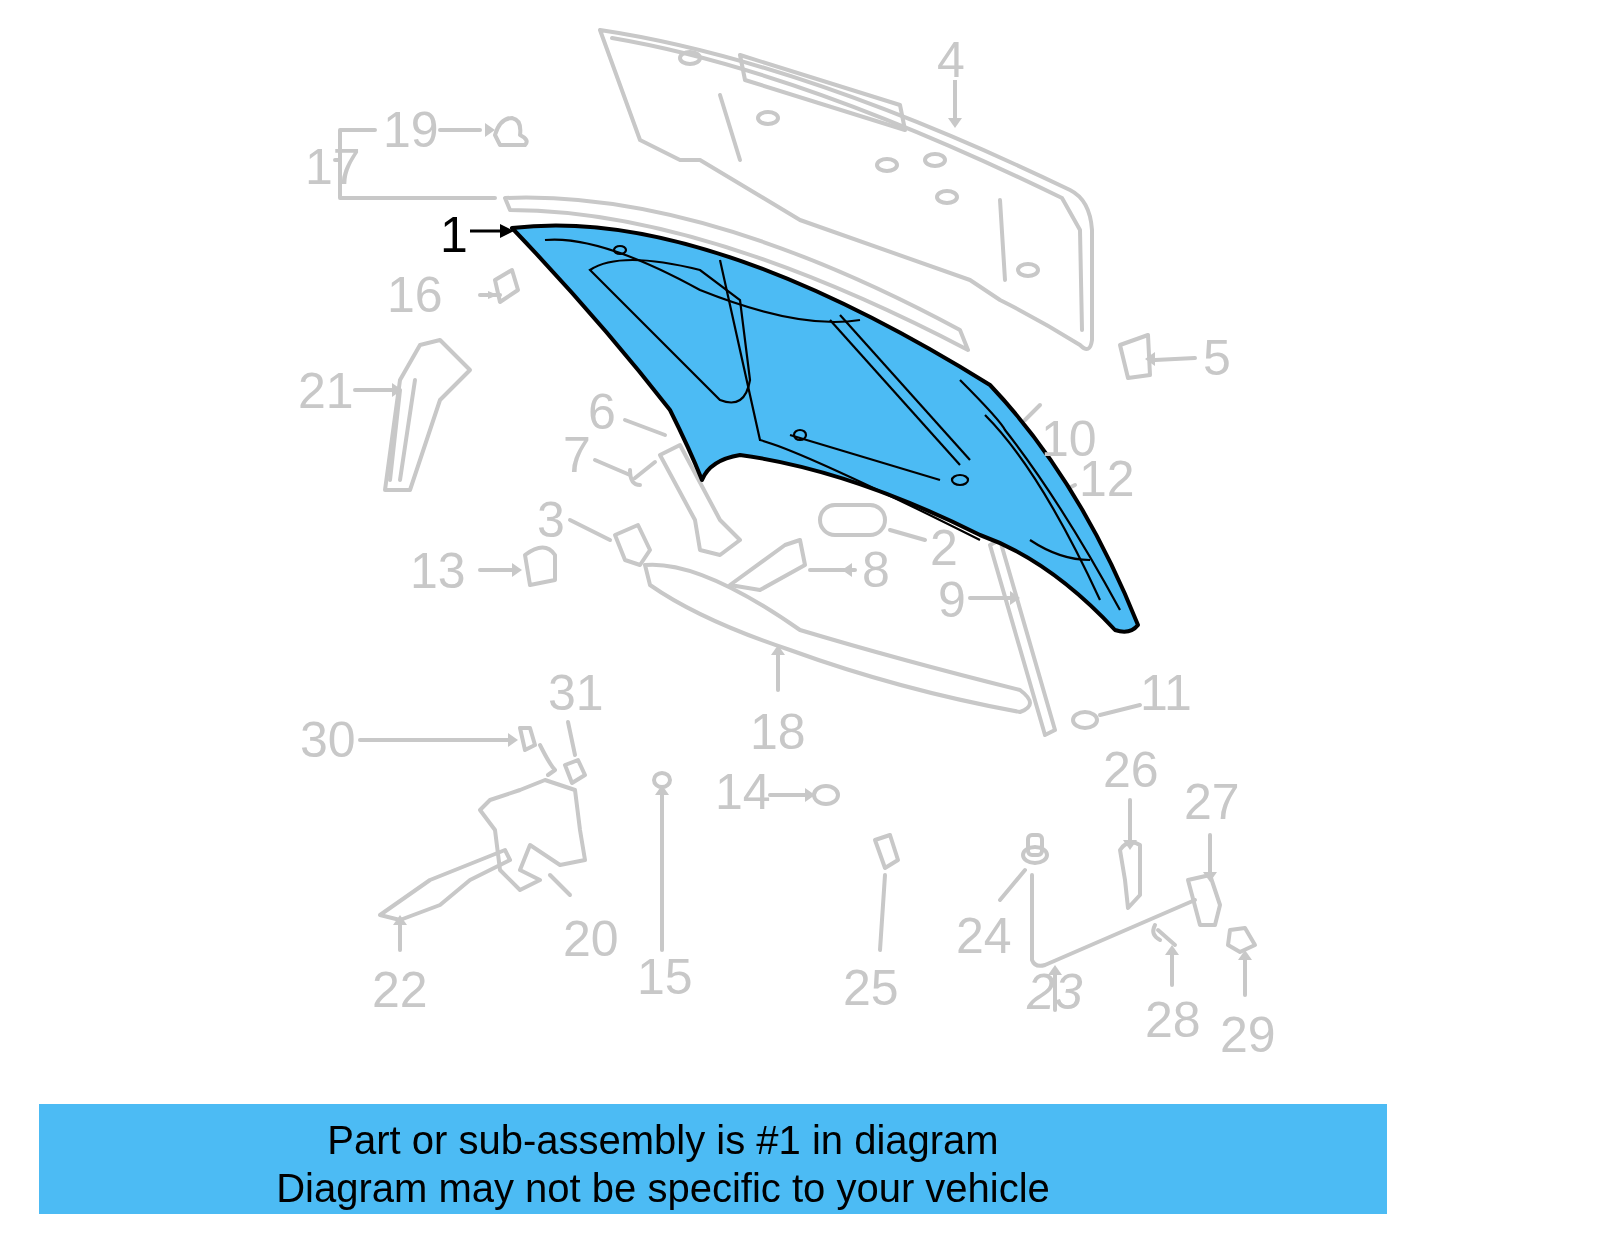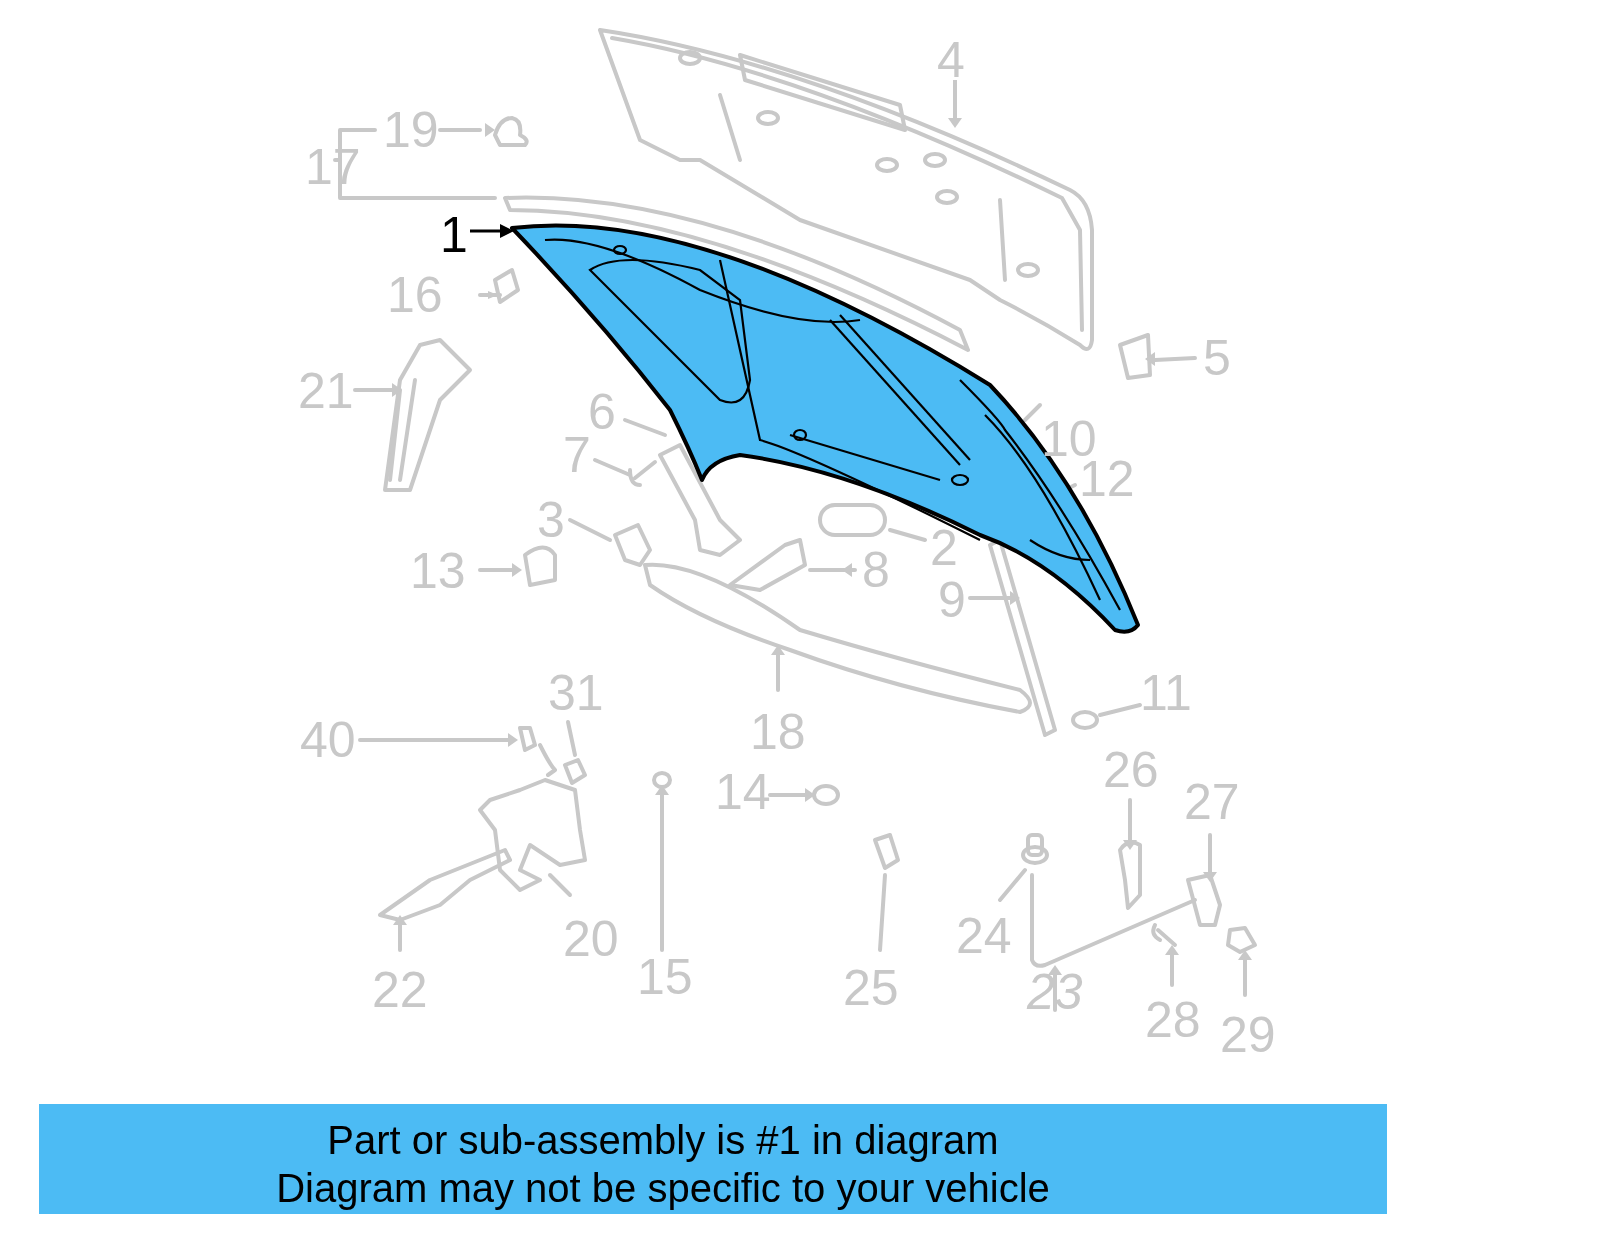--- a/index.html
+++ b/index.html
@@ -184,20 +184,20 @@
   <div class="callout" style="left:563px;top:914px;">20</div>
   <div class="callout" style="left:298px;top:366px;">21</div>
   <div class="callout" style="left:372px;top:965px;">22</div>
   <div class="callout" style="left:1027px;top:967px;font-style:italic;">23</div>
   <div class="callout" style="left:956px;top:911px;">24</div>
   <div class="callout" style="left:843px;top:963px;">25</div>
   <div class="callout" style="left:1103px;top:745px;">26</div>
   <div class="callout" style="left:1184px;top:777px;">27</div>
   <div class="callout" style="left:1145px;top:995px;">28</div>
   <div class="callout" style="left:1220px;top:974px;margin-top:36px;">29</div>
-  <div class="callout" style="left:300px;top:715px;">40</div>
+  <div class="callout" style="left:300px;top:715px;">30</div>
   <div class="callout" style="left:548px;top:668px;">31</div>
 </div>
 
 <div id="banner">
   <div class="line l1">Part or sub-assembly is #1 in diagram</div>
   <div class="line l2">Diagram may not be specific to your vehicle</div>
 </div>
 
 </body></html>

